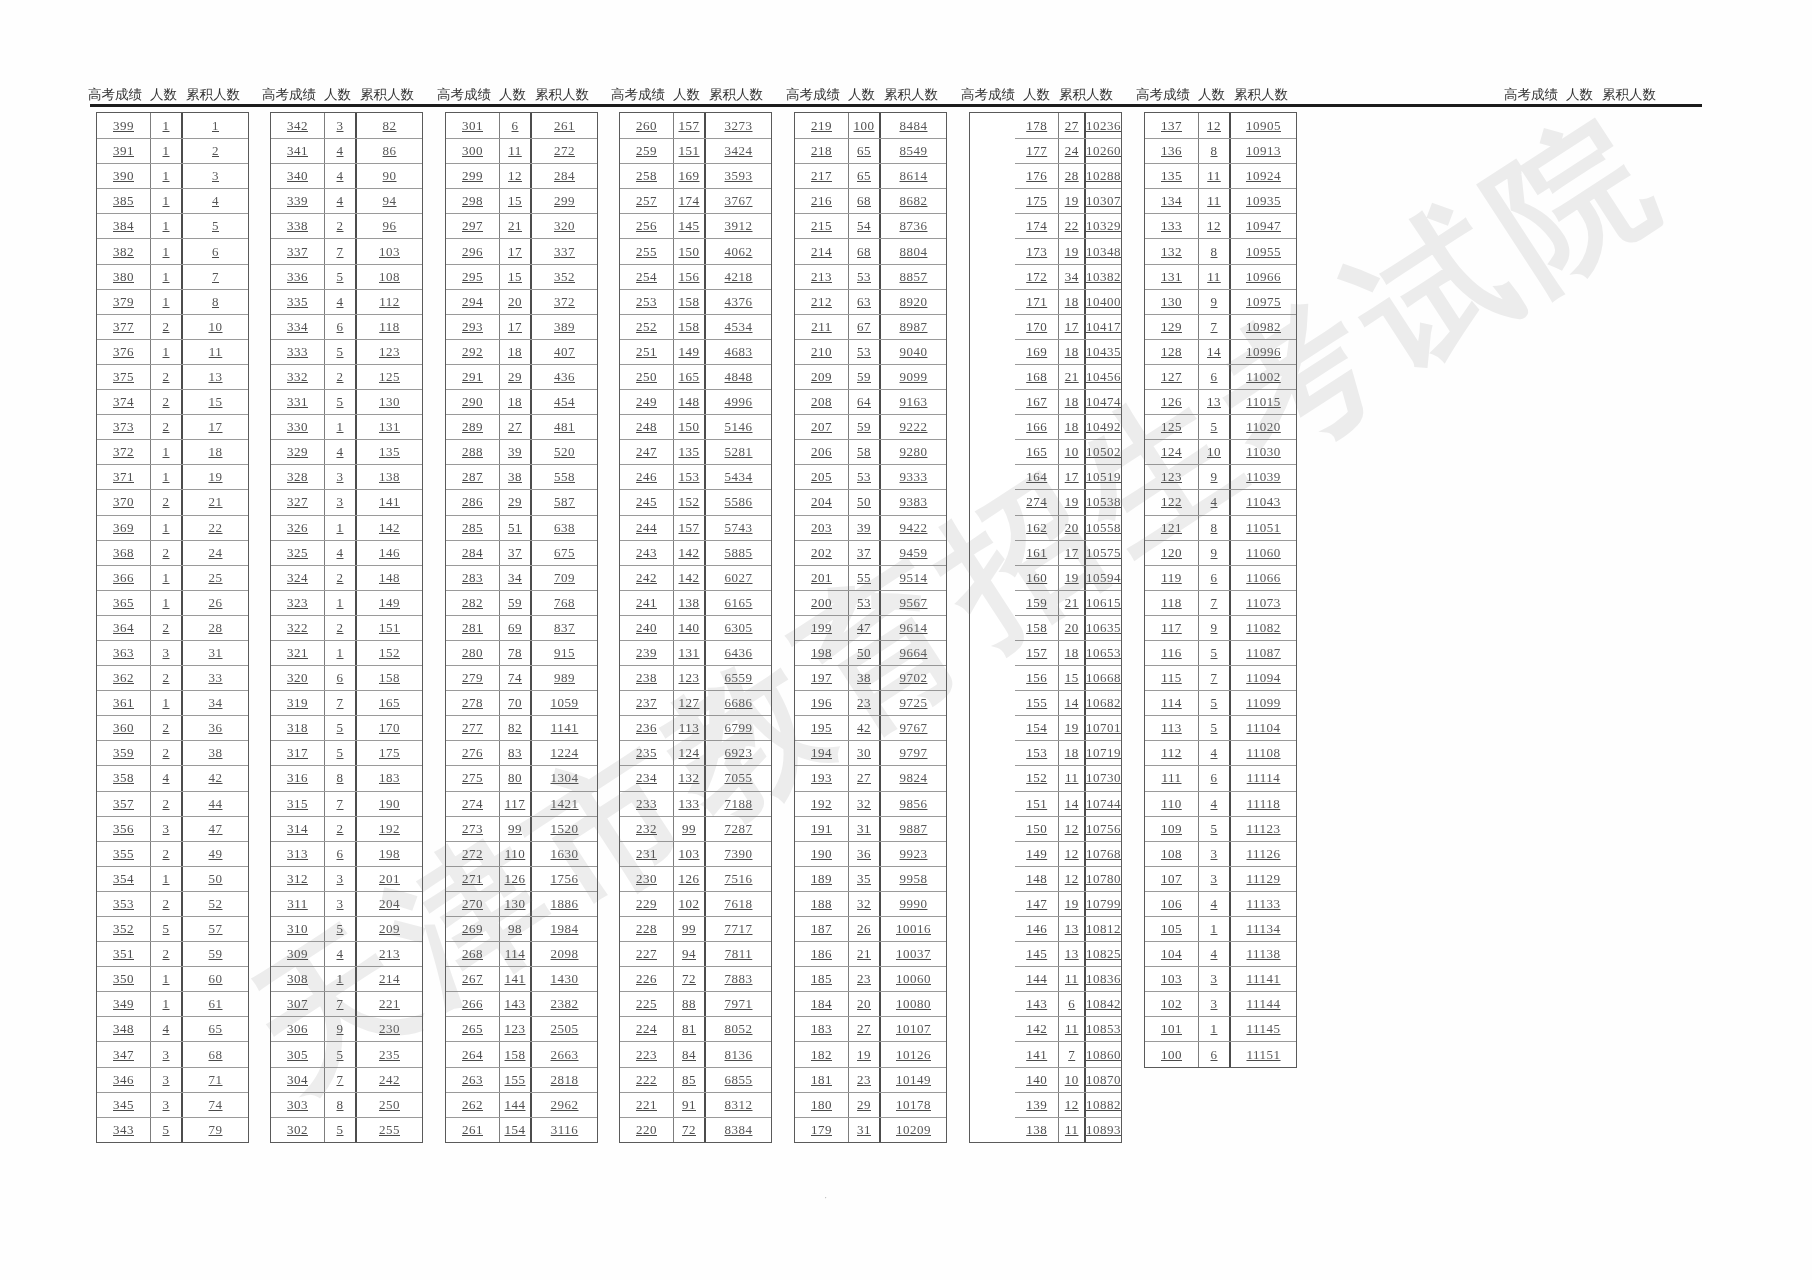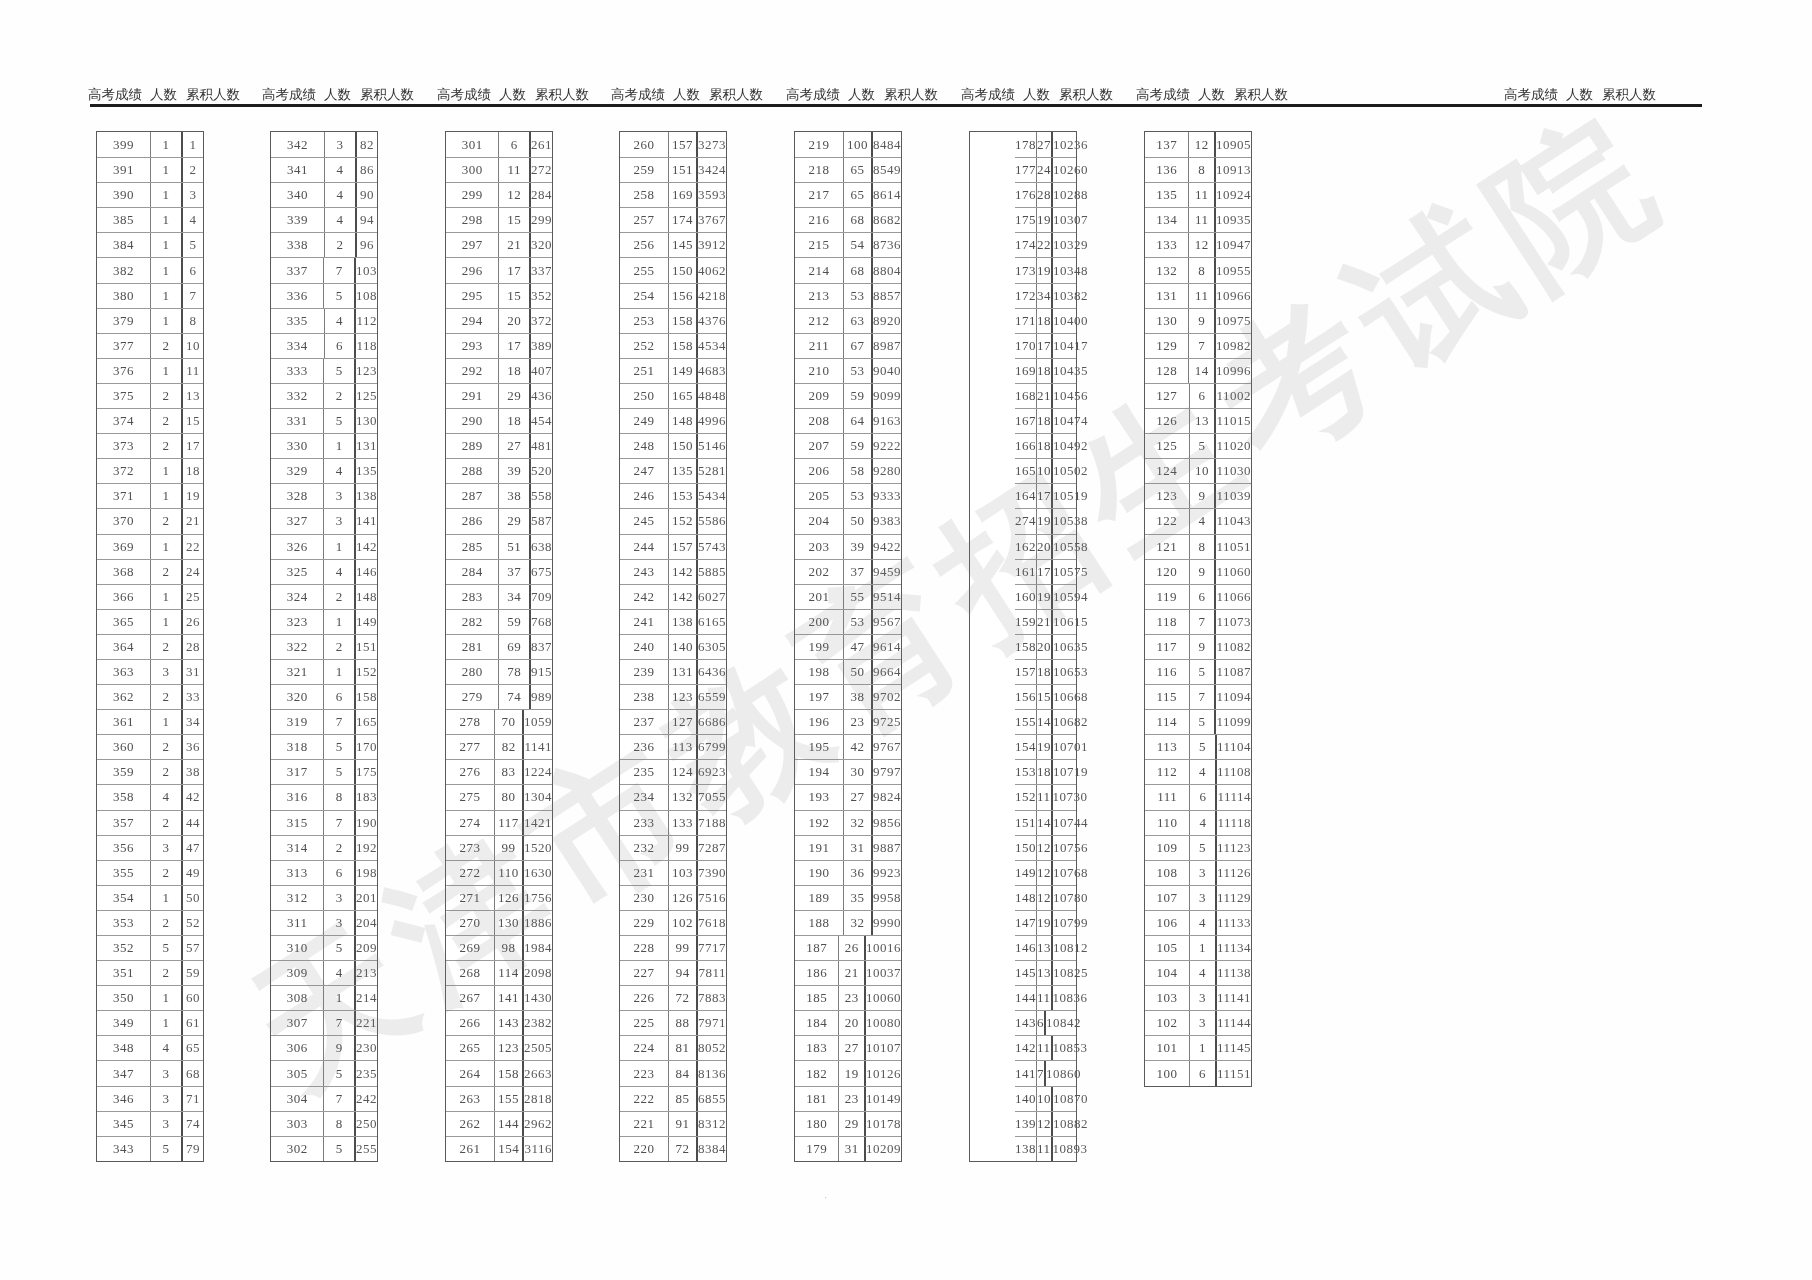--- a/index.html
+++ b/index.html
@@ -29,24 +29,25 @@
   }
   .col-header{
     position:absolute;top:86px;height:16px;width:152px;
     display:flex;align-items:flex-start;
     font-size:13.5px;color:#333;white-space:nowrap;
   }
   .col-header .h-score{width:62px;}
   .col-header .h-count{width:36px;}
   .col-header .h-cum{width:54px;}
   .score-table{
-    position:absolute;top:131px;width:108px;
+    position:absolute;top:112px;width:153px;
     border:1px solid #5a5a5a;
     box-sizing:border-box;
     background:rgba(255,255,255,0.6);
+    text-decoration:underline;
   }
   .t-row{
     display:flex;height:25.1px;box-sizing:border-box;
     border-top:1px solid #9a9a9a;
   }
   .t-row:first-child{border-top:none;}
   .t-cell{
     display:flex;align-items:center;justify-content:center;
     font-size:13px;color:#4f4f4f;box-sizing:border-box;
     letter-spacing:0.5px;

